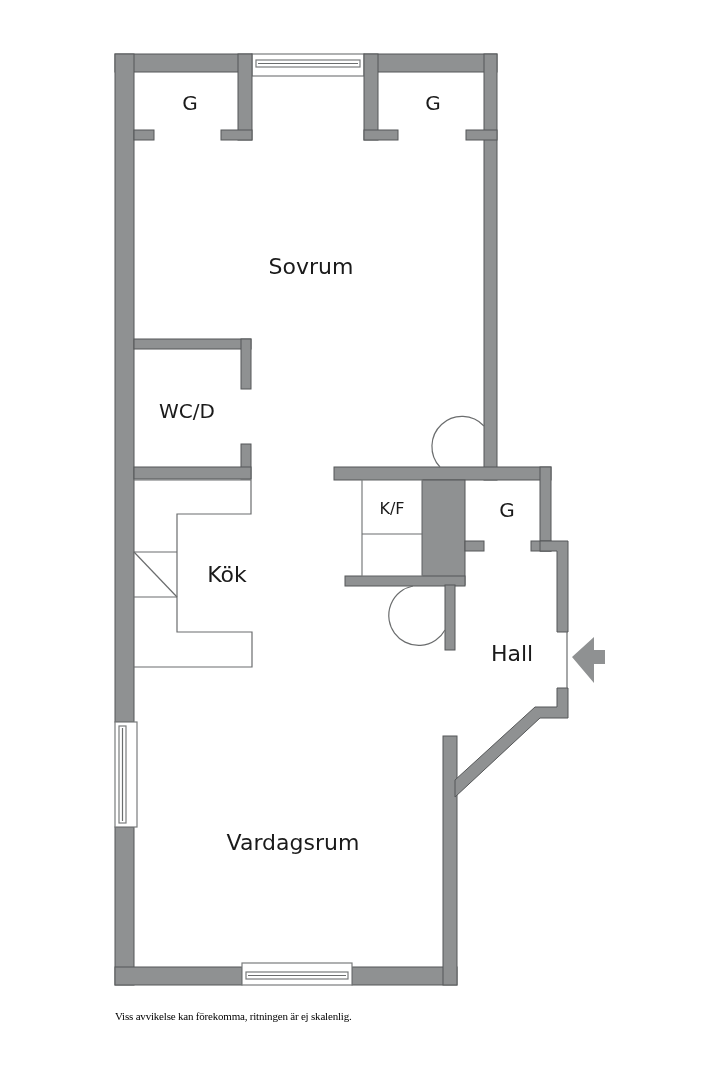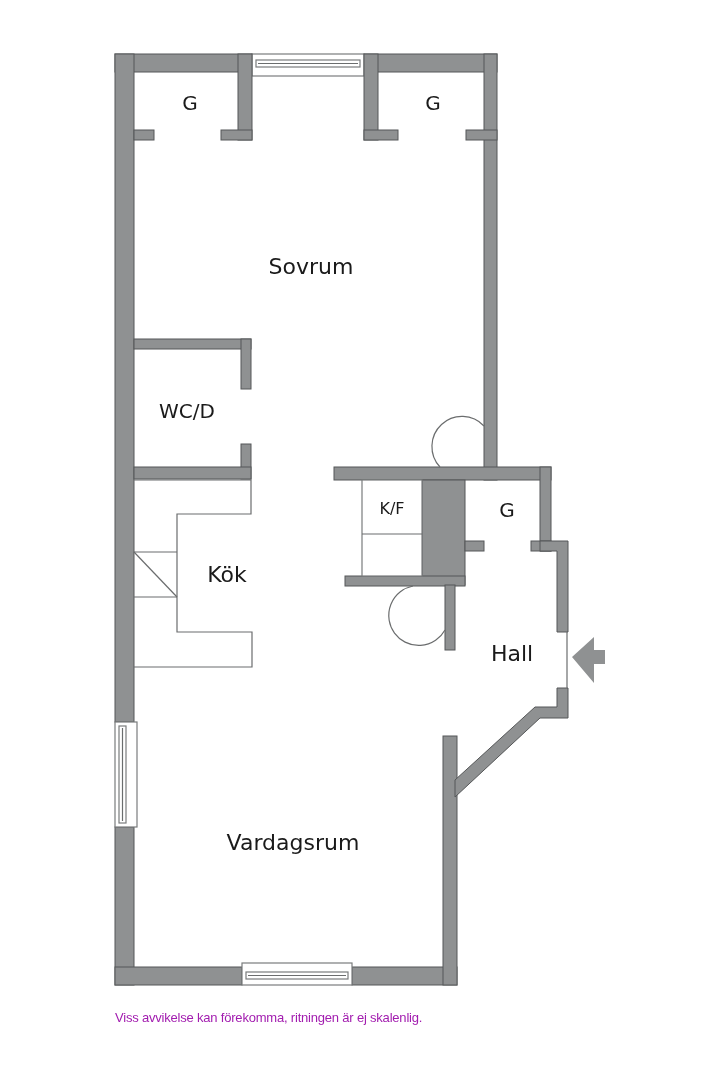--- a/index.html
+++ b/index.html
@@ -5,21 +5,21 @@
     html, body { margin: 0; padding: 0; background: #ffffff; }
     body { width: 720px; height: 1080px; position: relative; overflow: hidden; font-family: "DejaVu Sans", sans-serif; }
     #plan { position: absolute; left: 0; top: 0; width: 720px; height: 1080px; }
     .wall { fill: #8f9192; stroke: #555758; stroke-width: 1; }
     .thin { fill: none; stroke: #6b6d6e; stroke-width: 1.2; }
     .win { fill: #ffffff; stroke: #7a7c7d; stroke-width: 1.2; }
     .room-label { font-family: "DejaVu Sans", sans-serif; fill: #1a1a1a; text-anchor: middle; dominant-baseline: middle; }
     .lbl-lg { font-size: 22px; }
     .lbl-md { font-size: 20px; }
     .lbl-sm { font-size: 16px; }
-    .disclaimer { position: absolute; left: 115px; top: 1010px; font-family: Liberation Sans, sans-serif; font-size: 13px; color: #a21caf; letter-spacing: -0.2px; }
+    .disclaimer { position: absolute; left: 115px; top: 1010px; font-family: Liberation Serif, serif; font-size: 11px; color: #000000; letter-spacing: -0.2px; }
   </style>
 </head>
 <body>
 
 <svg id="plan" viewBox="0 0 720 1080" xmlns="http://www.w3.org/2000/svg">
 
   <g>
 
     <rect class="wall" x="115" y="54" width="137" height="18"></rect>
 

